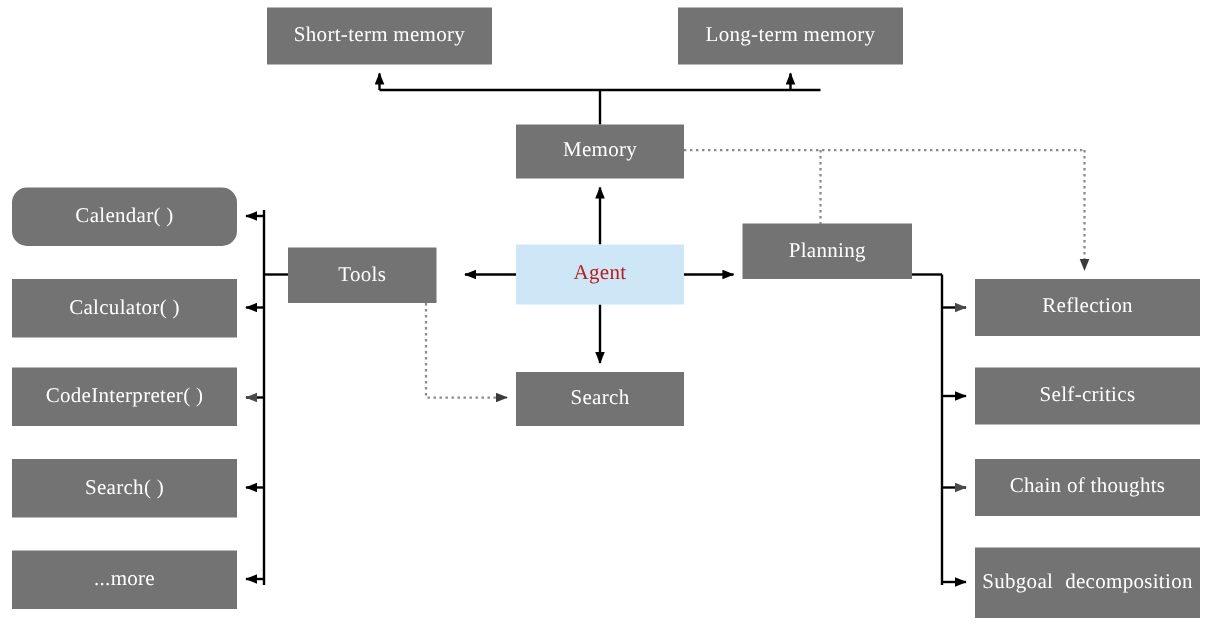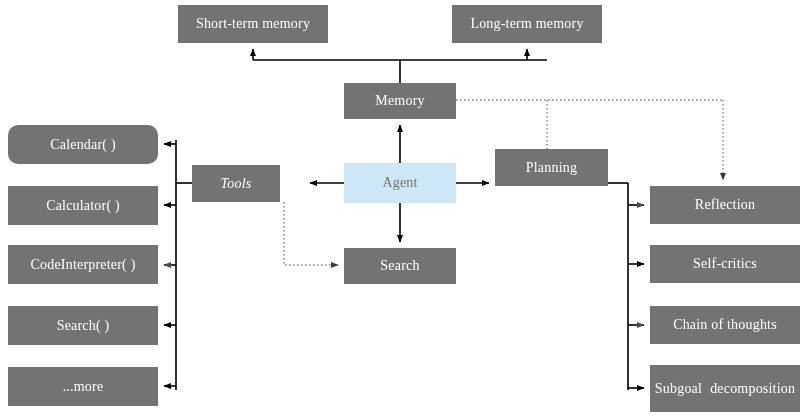--- a/index.html
+++ b/index.html
@@ -31,21 +31,21 @@
     text-align: center;
     background: #737373;
     color: #ffffff;
     font-size: 14px;
     line-height: 1.12;
     letter-spacing: 0.2px;
     z-index: 3;
   }
   .node.agent {
     background: #cde7f7;
-    color: #737373;
+    color: #b91c1c;
   }
   .node .label {
     display: block;
     padding: 0 4px;
   }
 </style>
 </head>
 <body>
 
 <div id="canvas">
@@ -111,21 +111,21 @@
   </div>
 
   <div class="node" style="left:344px; top:83px; width:112px; height:36px;">
     <span class="label">Memory</span>
   </div>
 
   <div class="node agent" style="left:344px; top:163px; width:112px; height:40px;">
     <span class="label">Agent</span>
   </div>
 
-  <div class="node" style="left:192px; top:165px; width:88px; height:37px;font-style:italic;">
+  <div class="node" style="left:192px; top:165px; width:99px; height:37px;">
     <span class="label">Tools</span>
   </div>
 
   <div class="node" style="left:495px; top:149px; width:113px; height:37px;">
     <span class="label">Planning</span>
   </div>
 
   <div class="node" style="left:344px; top:248px; width:112px; height:36px;">
     <span class="label">Search</span>
   </div>

